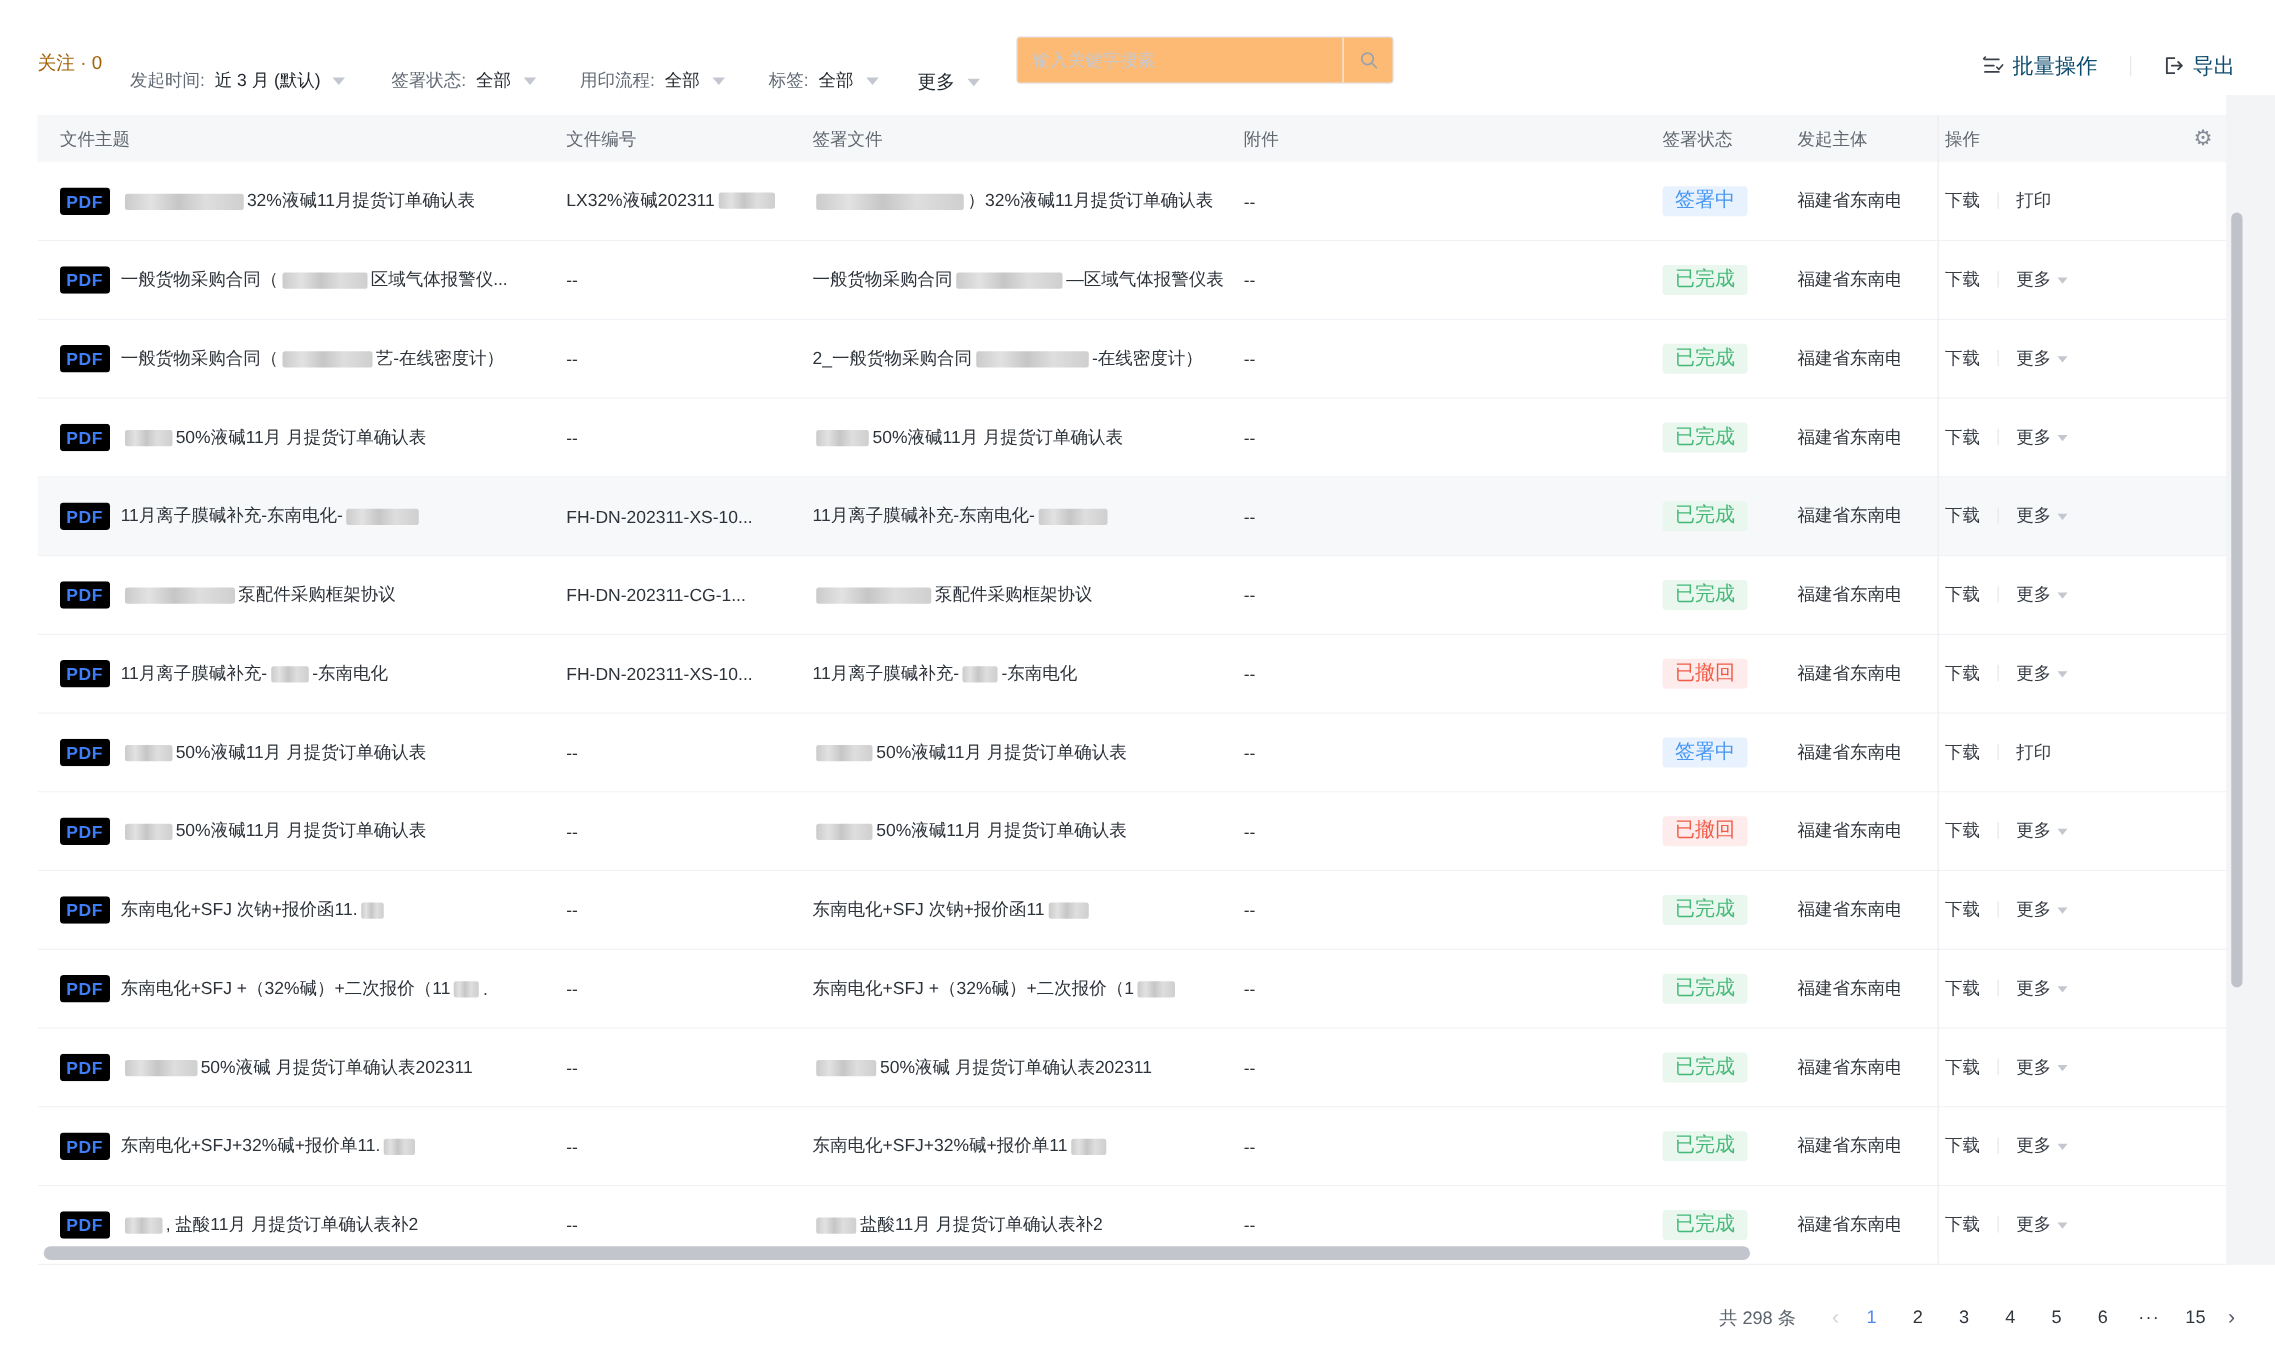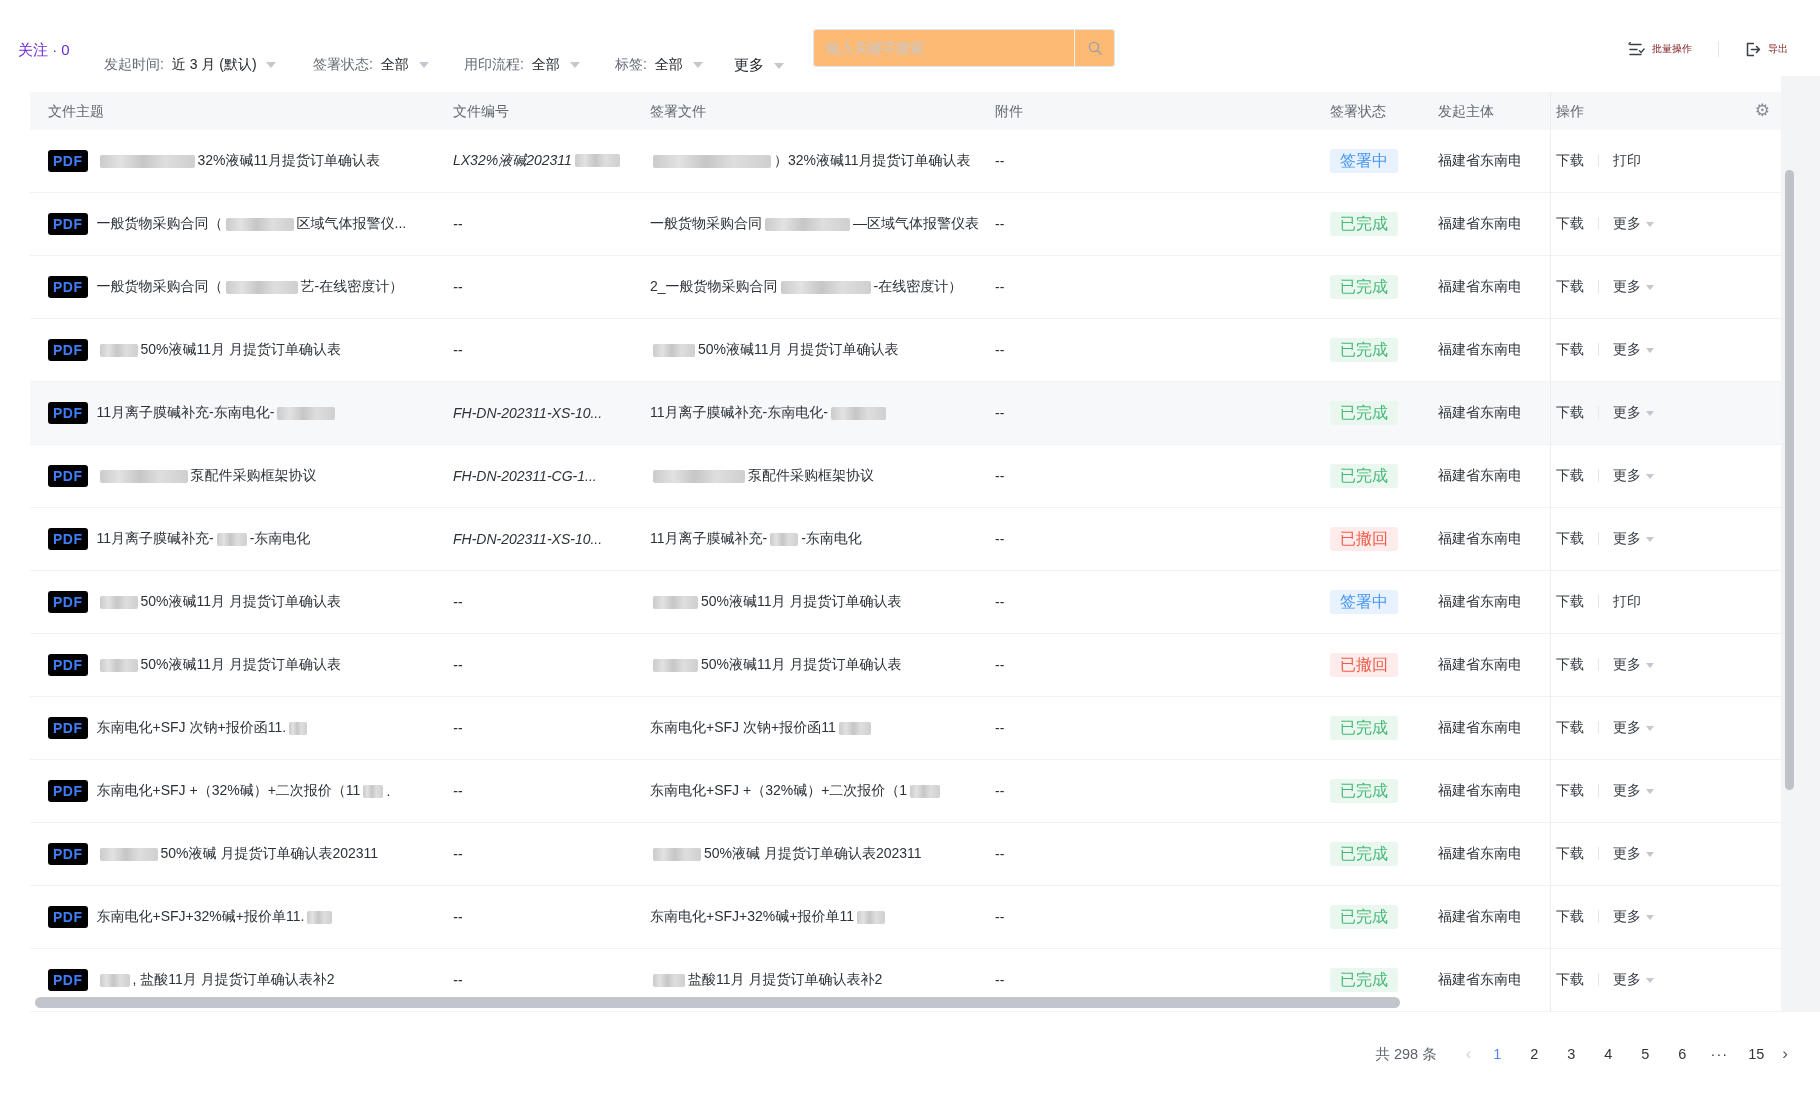--- a/index.html
+++ b/index.html
@@ -1,53 +1,53 @@
 <!DOCTYPE html>
 <html><head>
 <meta charset="utf-8">
 <style>
   * { margin:0; padding:0; box-sizing:border-box; }
   html,body { width:1820px; height:1094px; background:#ffffff; overflow:hidden;
     font-family:"Liberation Sans","DejaVu Sans",sans-serif; }
 
   
   .topbar { position:absolute; left:0; top:0; width:1820px; height:76px; background:#fff; }
-  .watch { position:absolute; left:18px; top:41px; font-size:15px; color:#6d28d9; }
+  .watch { position:absolute; left:30px; top:41px; font-size:15px; color:#a16207; }
   .filter { position:absolute; top:56px; font-size:14px; white-space:nowrap; cursor:pointer; }
   .filter .lbl { color:#646b76; }
   .filter .val { color:#23282e; margin-left:4px; }
   .caret { display:inline-block; width:0; height:0; border-left:5px solid transparent;
     border-right:5px solid transparent; border-top:6px solid #c3c7cf; margin-left:6px; vertical-align:1px;}
   .f1{left:104px}.f2{left:313px}.f3{left:464px}.f4{left:615px}.fmore{left:734px}
   .fmore .val{margin-left:0; font-size:15px;}
   .searchbox { position:absolute; left:813px; top:29px; width:302px; height:38px;
     border:1px solid #e3e6ea; border-radius:3px; display:flex; align-items:center; background:#fdba74;}
   .searchbox input { flex:1; border:none; outline:none; padding:0 12px; font-size:14px; color:#333;
     font-family:inherit; background:transparent;}
   .searchbox input::placeholder { color:#c4c9d1; }
   .search-btn { width:40px; height:100%; display:flex; align-items:center; justify-content:center;
     border-left:1px solid #eef0f3; cursor:pointer; }
-  .top-right { position:absolute; right:32px; top:41px; display:flex; align-items:center; font-size:10px; color:#7f1d1d;}
+  .top-right { position:absolute; right:32px; top:41px; display:flex; align-items:center; font-size:17px; color:#0c4a6e;}
   .tr-btn { display:flex; align-items:center; gap:7px; cursor:pointer; }
   .tr-sep { width:1px; height:16px; background:#e4e7eb; margin:0 26px; }
 
   
   .thead { position:absolute; left:30px; top:92px; width:1760px; height:38px; background:#f6f7f9; }
   .th { position:absolute; top:0; line-height:38px; font-size:14px; color:#60676f; white-space:nowrap; }
   .th-subject{left:18px}.th-doc{left:423px}.th-sign{left:620px}.th-att{left:965px}
   .th-status{left:1300px}.th-init{left:1408px}.th-op{left:1526px}
   .gear { position:absolute; right:20px; top:0; line-height:38px; font-size:17px; color:#868c95; cursor:pointer;}
 
   .tbody { position:absolute; left:30px; top:130px; width:1760px; height:882px; overflow:hidden; background:#fff;}
   .row { position:relative; height:63px; border-bottom:1px solid #f0f2f5; background:#fff; }
   .row.hover { background:#f7f8fa; }
   .cell { position:absolute; top:50%; transform:translateY(-50%); white-space:nowrap;
     font-size:14px; color:#2c3239; overflow:hidden; }
   .c-subject{left:18px; width:400px; display:flex; align-items:center;}
-  .c-doc{left:423px; width:185px;font-style:italic;}
+  .c-doc{left:423px; width:185px;}
   .c-sign{left:620px; width:335px; display:flex; align-items:center;}
   .c-att{left:965px;}
   .c-status{left:1300px; overflow:visible;}
   .c-init{left:1408px; width:82px;}
   .c-actions{left:1526px; width:220px; overflow:visible;}
   .pdf { display:inline-block; background:#000000; color:#3f7ef7; font-size:14px; font-weight:bold;
     padding:3px 5px; border-radius:3px; margin-right:9px; letter-spacing:.5px; flex:none;}
   .blur { display:inline-block; height:13px; border-radius:2px; margin:0 3px; vertical-align:-2px; flex:none;
     background:linear-gradient(90deg,#cbcbcb 0%,#e2e2e2 22%,#c6c6c6 45%,#dedede 68%,#cfcfcf 100%); }
   .badge { display:inline-block; font-size:16px; padding:4px 10px; border-radius:3px; line-height:1; }

